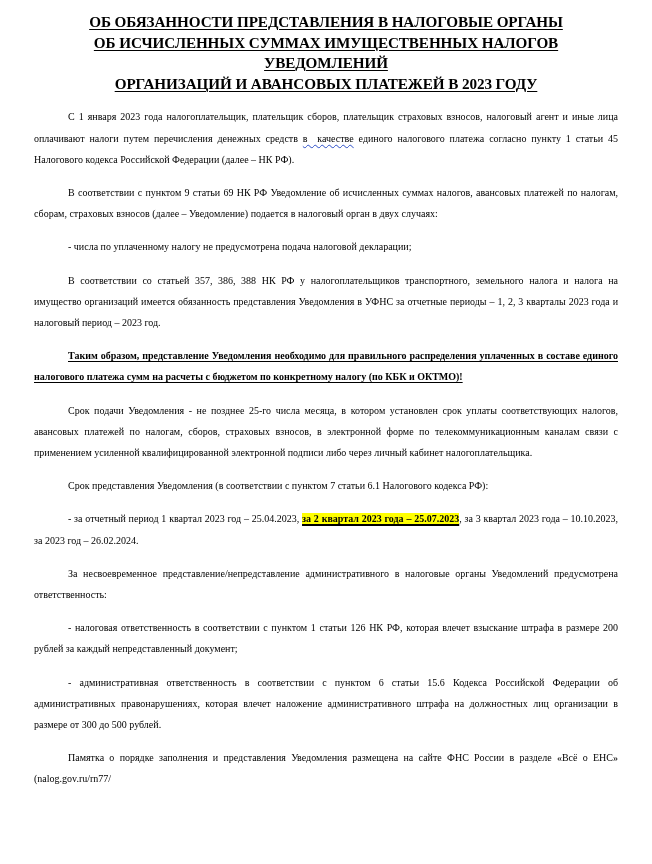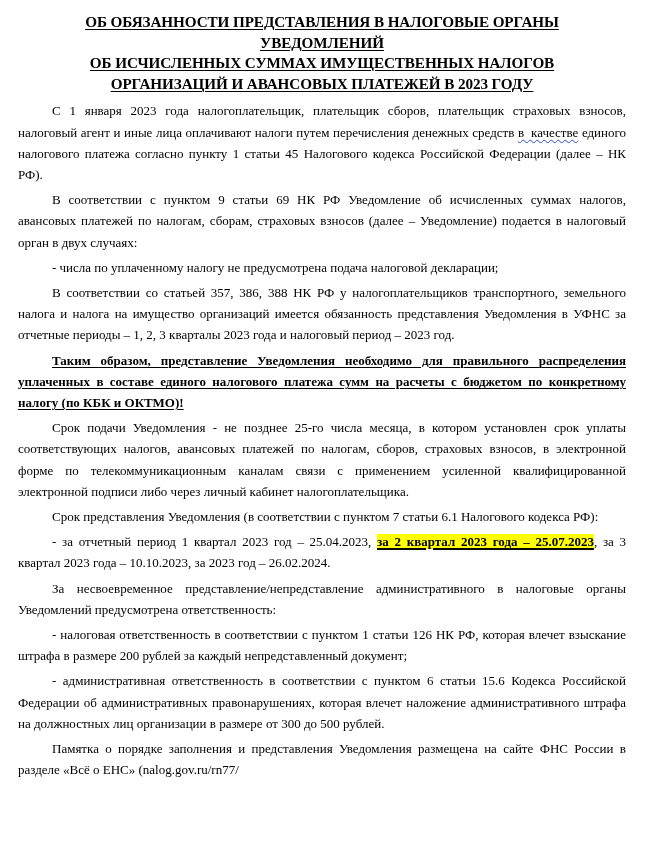--- a/index.html
+++ b/index.html
@@ -14,21 +14,21 @@
     overflow: hidden;
     font-family: "Liberation Serif", "DejaVu Serif", serif;
     color: #000000;
     -webkit-font-smoothing: antialiased;
   }
 
   .page {
     box-sizing: border-box;
     width: 652px;
     height: 864px;
-    padding: 12px 22px 0 14px;
+    padding: 12px 22px 0 22px;
     position: relative;
   }
 
   
   .doc-title {
     text-align: center;
     font-weight: bold;
     font-size: 15.2px;
     line-height: 20.6px;
     margin: 0 0 6px 0;
@@ -40,23 +40,23 @@
   .doc-title .tline > span {
     text-decoration: underline;
     text-underline-offset: 2px;
     text-decoration-thickness: 1.4px;
   }
 
   
   .para {
     text-align: justify;
     text-justify: inter-word;
-    font-size: 13px;
+    font-size: 10px;
     line-height: 21.2px;
-    margin: 4px;
+    margin: 12px;
     text-indent: 34px;
     hyphens: none;
   }
   .para.dash {
     text-indent: 34px;
   }
 
   
   .para.emph {
     font-weight: bold;
@@ -83,22 +83,22 @@
 
   .nb { white-space: pre; }
 </style>
 </head>
 <body>
 
 <div class="page">
 
   <h1 class="doc-title">
     <span class="tline"><span>ОБ ОБЯЗАННОСТИ ПРЕДСТАВЛЕНИЯ В НАЛОГОВЫЕ ОРГАНЫ</span></span>
+    <span class="tline"><span>ОБ ИСЧИСЛЕННЫХ СУММАХ ИМУЩЕСТВЕННЫХ НАЛОГОВ</span></span>
     <span class="tline"><span>УВЕДОМЛЕНИЙ</span></span>
-    <span class="tline"><span>ОБ ИСЧИСЛЕННЫХ СУММАХ ИМУЩЕСТВЕННЫХ НАЛОГОВ</span></span>
     <span class="tline"><span>ОРГАНИЗАЦИЙ И АВАНСОВЫХ ПЛАТЕЖЕЙ В 2023 ГОДУ</span></span>
   </h1>
 
   <p class="para"><span>С 1 января 2023 года налогоплательщик, плательщик сборов, плательщик страховых взносов, налоговый агент и иные лица оплачивают налоги путем перечисления денежных средств</span> <span class="sq-blue nb">в  качестве</span><span> единого налогового платежа согласно пункту 1 статьи 45 Налогового кодекса Российской Федерации (далее – НК РФ).</span></p>
 
   <p class="para">В соответствии с пунктом 9 статьи 69 НК РФ Уведомление об исчисленных суммах налогов, авансовых платежей по налогам, сборам, страховых взносов (далее – Уведомление) подается в налоговый орган в двух случаях:</p>
   <p class="para dash">- числа по уплаченному налогу не предусмотрена подача налоговой декларации;</p>
 
   <p class="para">В соответствии со статьей 357, 386, 388 НК РФ у налогоплательщиков транспортного, земельного налога и налога на имущество организаций имеется обязанность представления Уведомления в УФНС за отчетные периоды – 1, 2, 3 кварталы 2023 года и налоговый период – 2023 год.</p>
 

